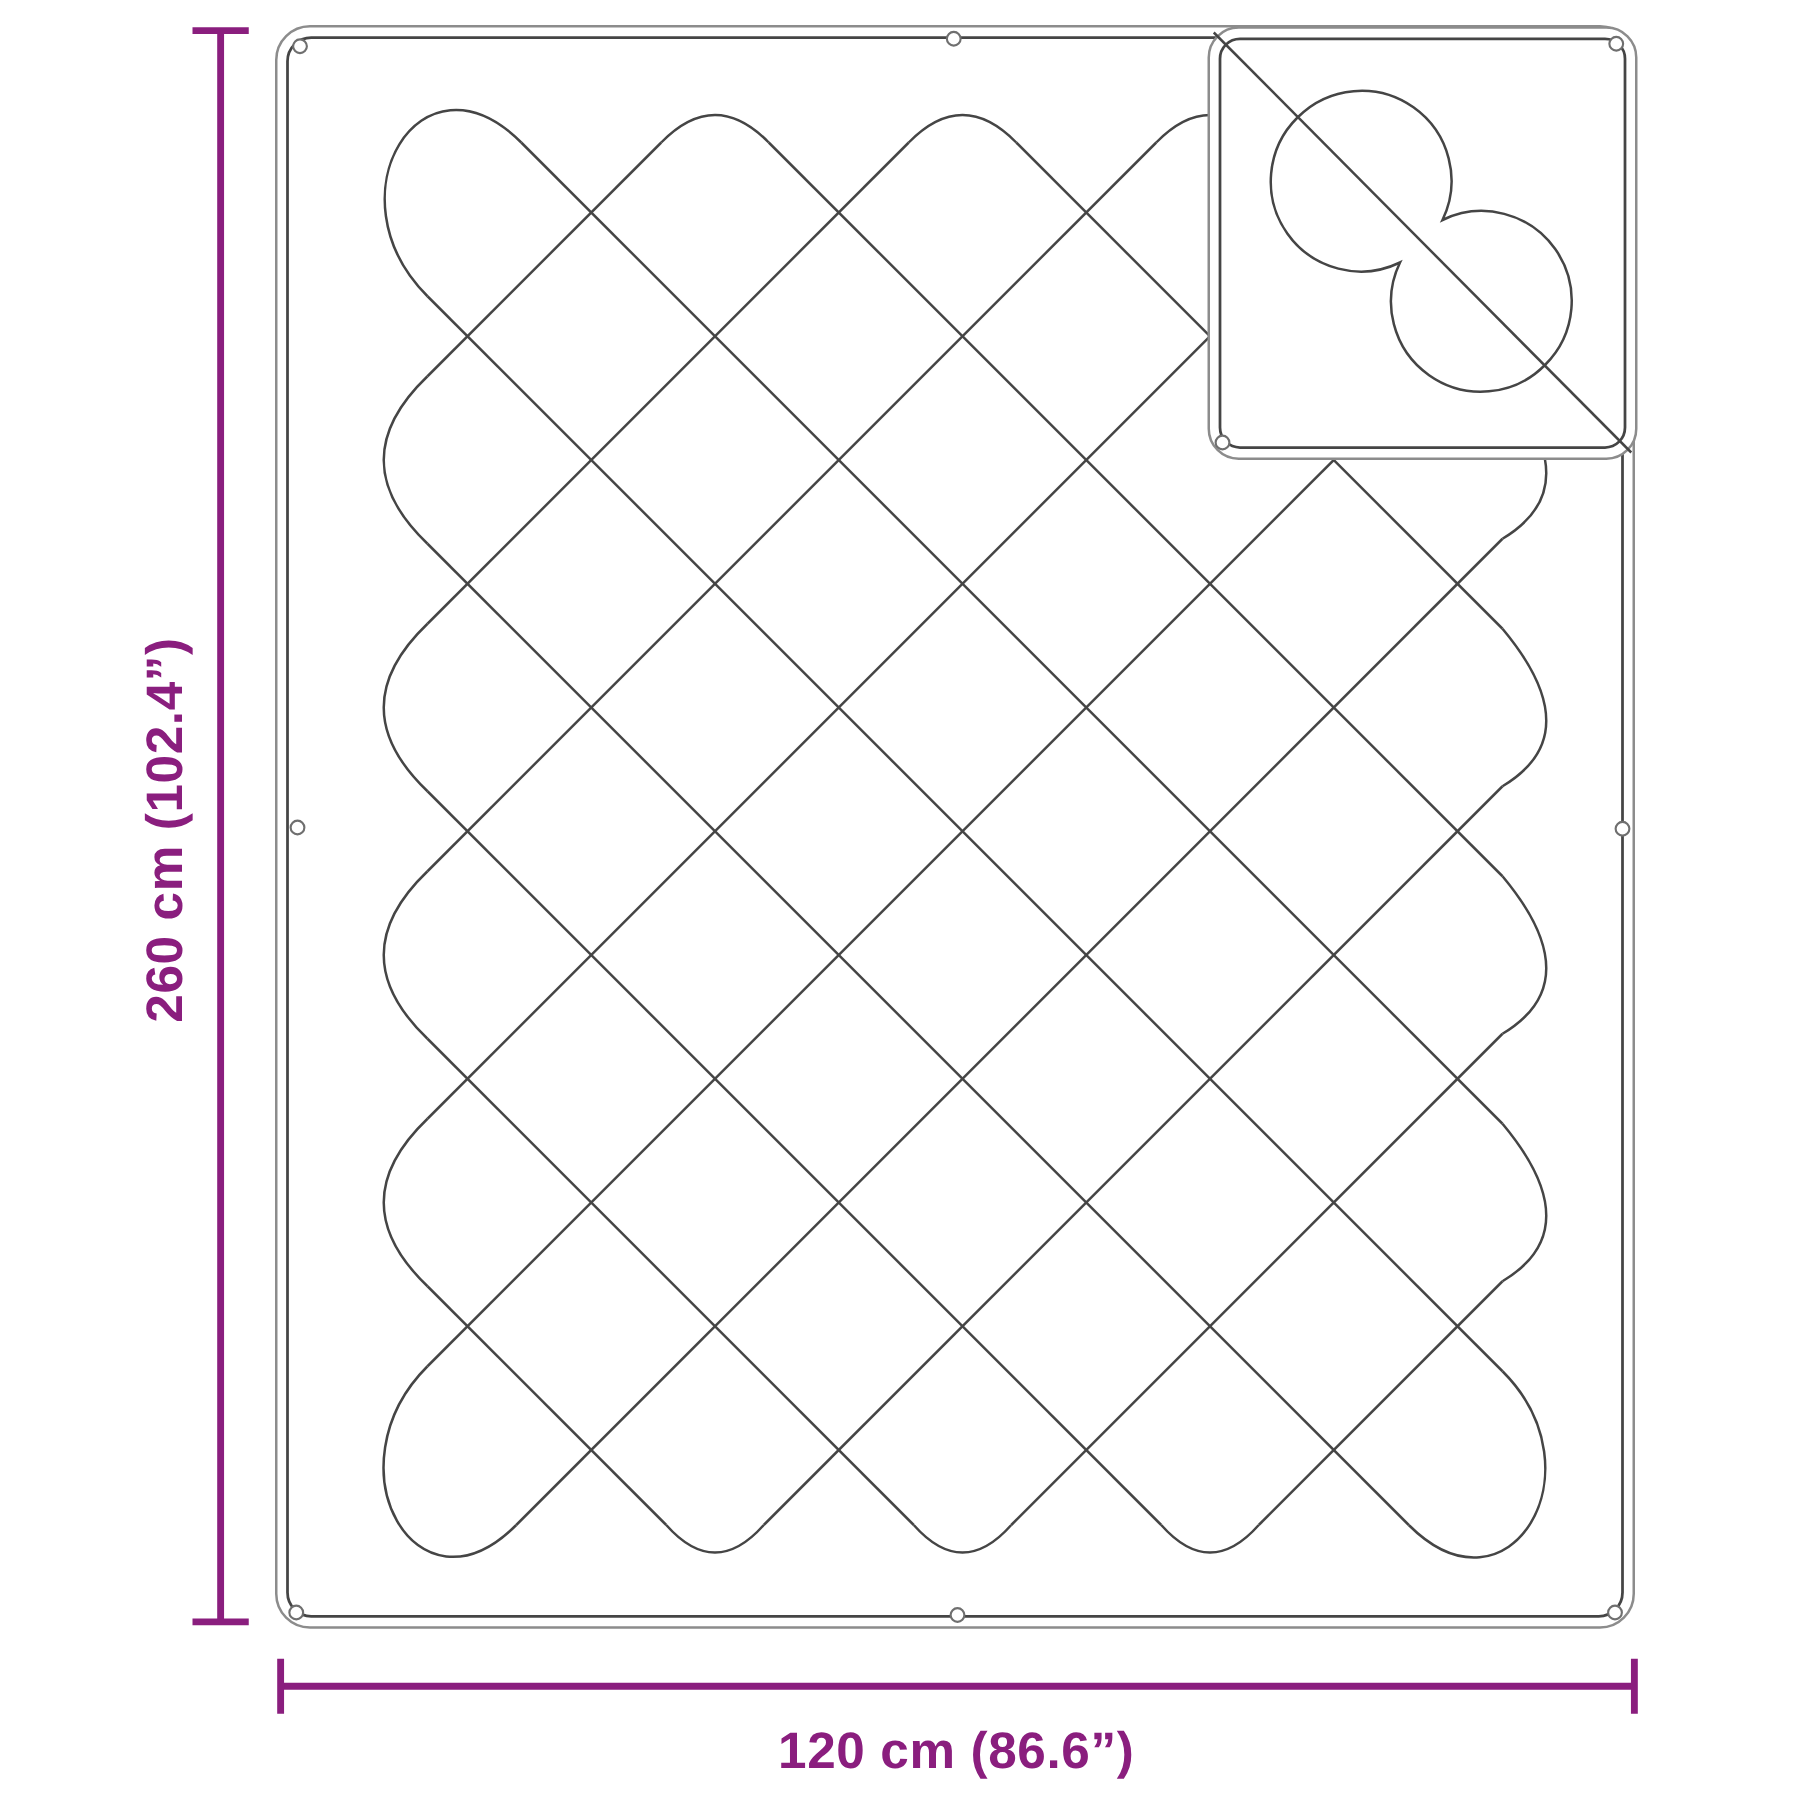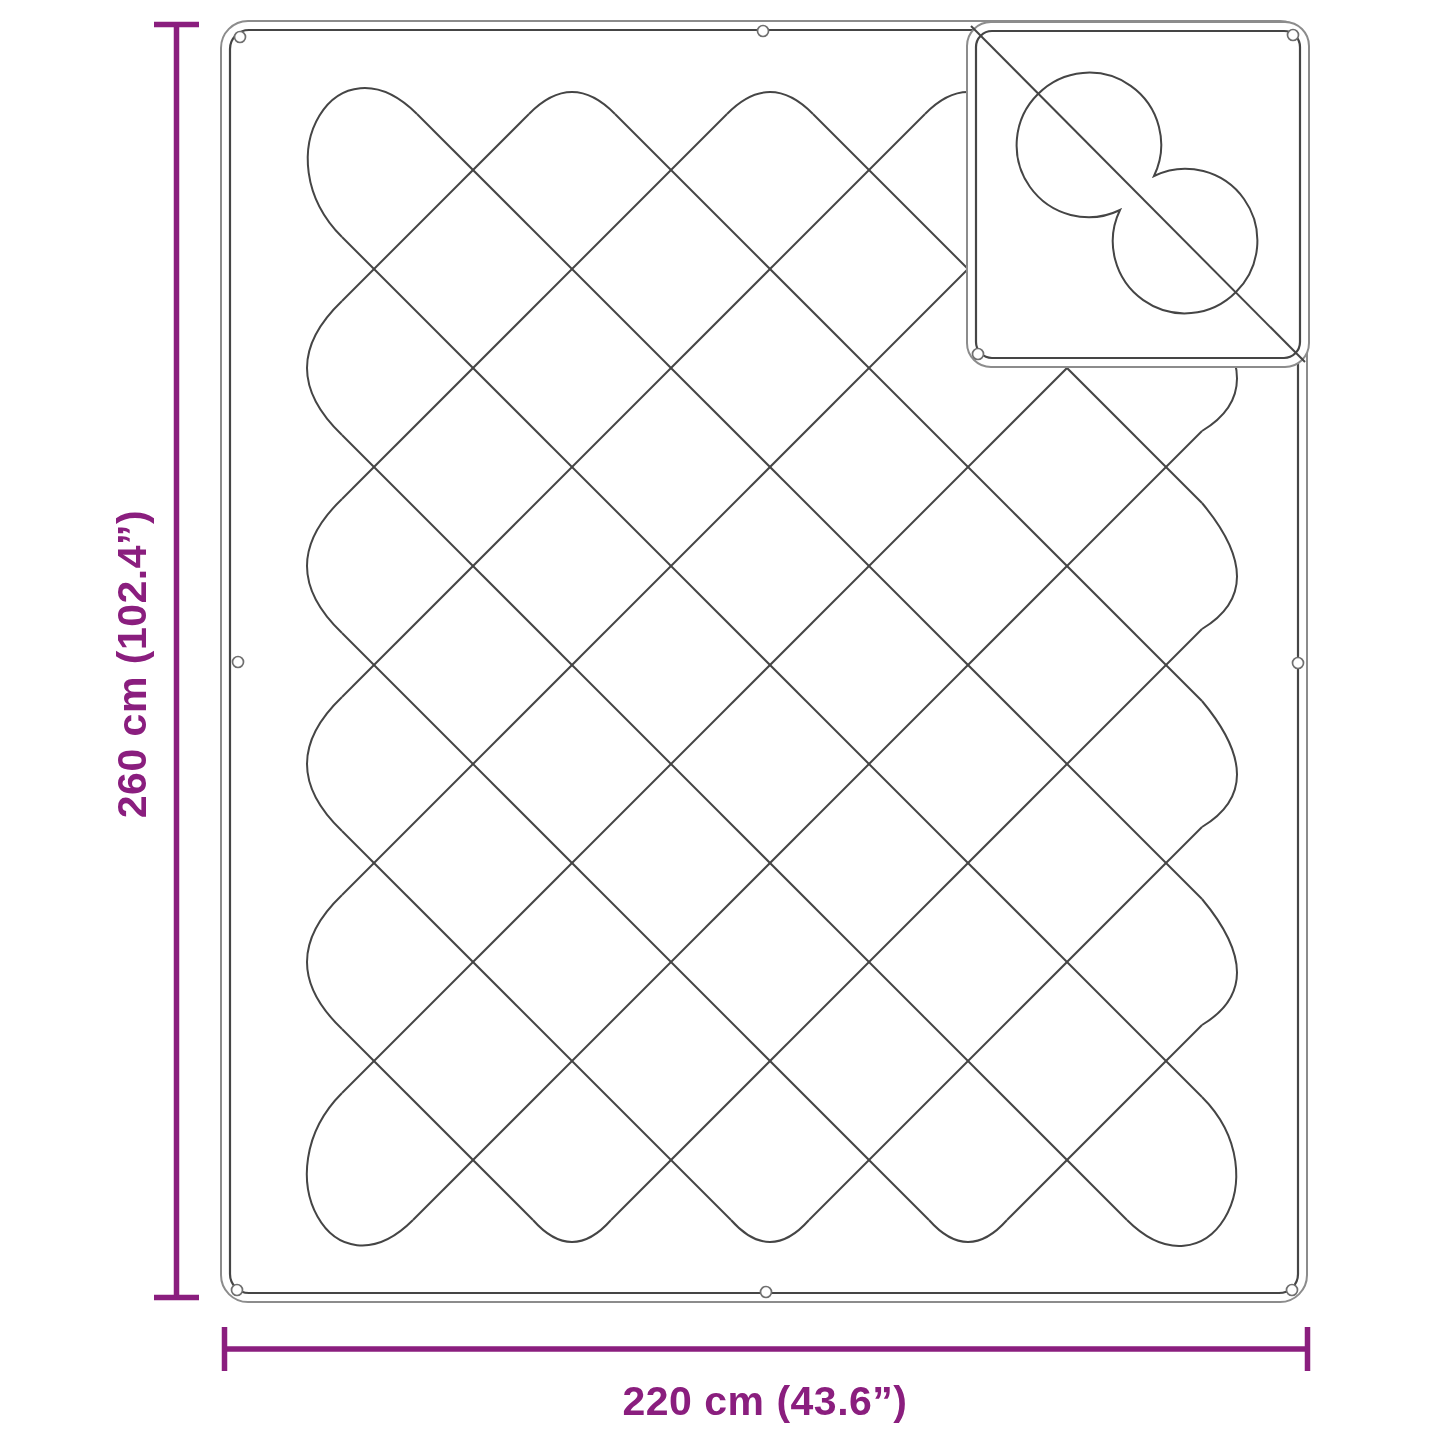--- a/index.html
+++ b/index.html
@@ -96,14 +96,14 @@
       <line class="dim" x1="154" y1="1297.5" x2="199" y2="1297.5"></line>
     </g>
     <g>
       <line class="dim" x1="224.5" y1="1349" x2="1307.5" y2="1349"></line>
       <line class="dim" x1="224.5" y1="1327" x2="224.5" y2="1371"></line>
       <line class="dim" x1="1307.5" y1="1327" x2="1307.5" y2="1371"></line>
     </g>
   </svg>
 
   <div class="dim-label v" style="left:132px;top:664px;">260 cm (102.4”)</div>
-  <div class="dim-label h" style="left:765px;top:1401px;">220 cm (43.6”)</div>
+  <div class="dim-label h" style="left:765px;top:1401px;">120 cm (86.6”)</div>
 </div>
 
 </body></html>

